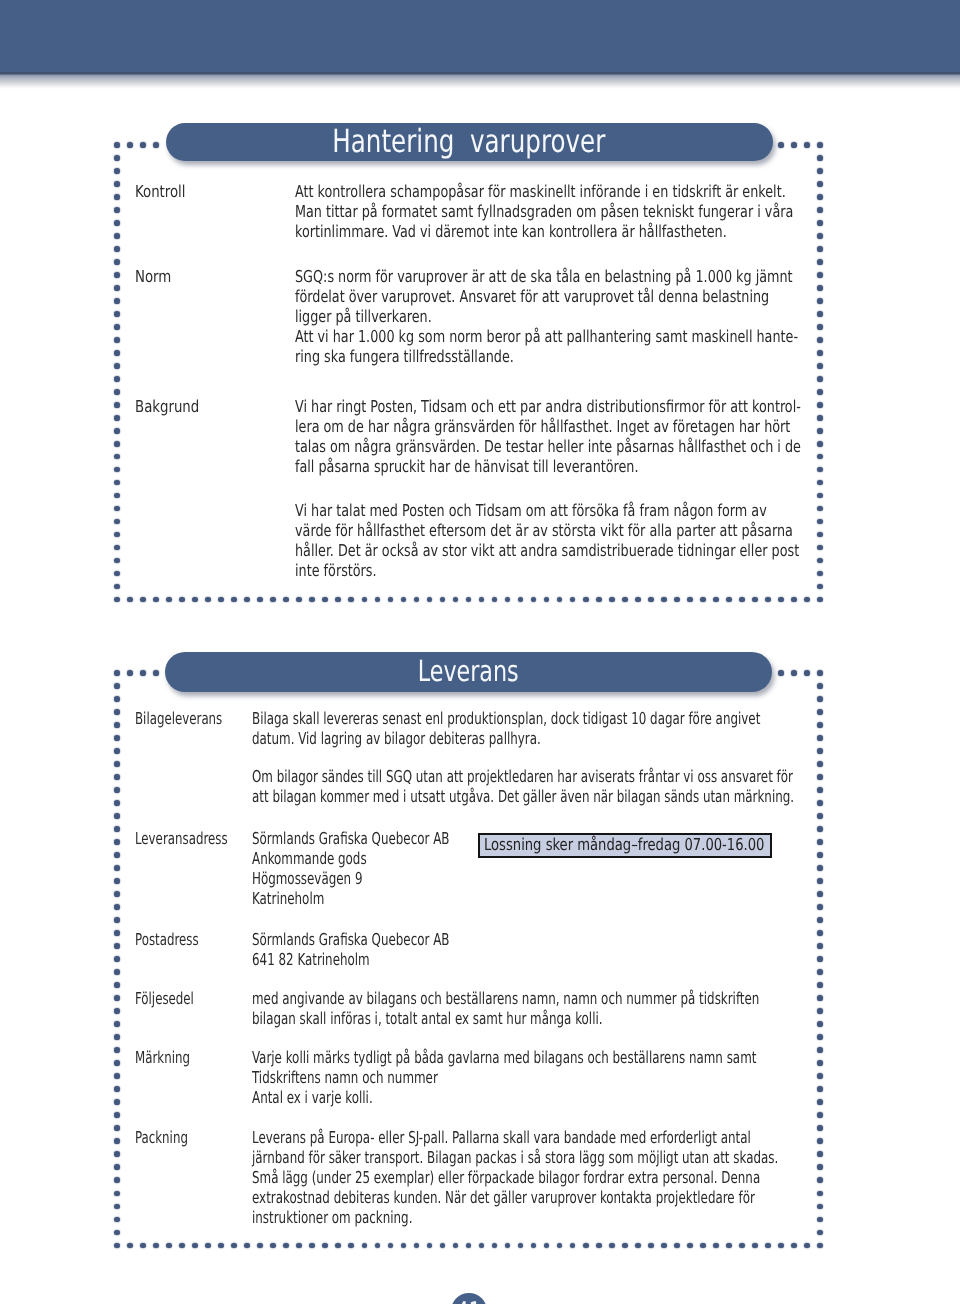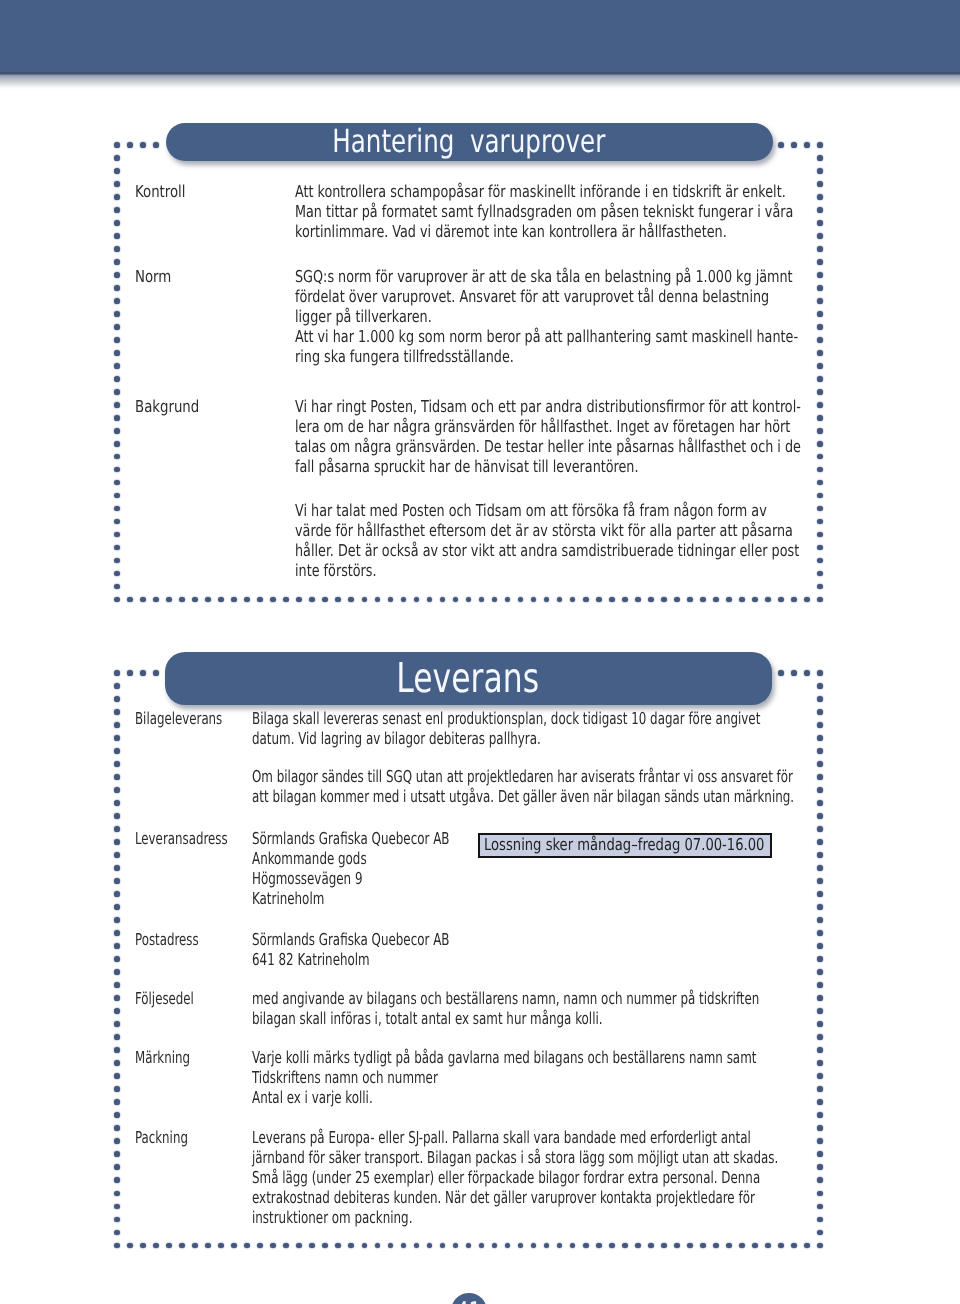--- a/index.html
+++ b/index.html
@@ -381,21 +381,21 @@
         <div class="dot" style="left:713.0018518518518px;top:1242.5500000000002px"></div>
         <div class="dot" style="left:726.0203703703703px;top:1242.5500000000002px"></div>
         <div class="dot" style="left:739.0388888888888px;top:1242.5500000000002px"></div>
         <div class="dot" style="left:752.0574074074074px;top:1242.5500000000002px"></div>
         <div class="dot" style="left:765.075925925926px;top:1242.5500000000002px"></div>
         <div class="dot" style="left:778.0944444444444px;top:1242.5500000000002px"></div>
         <div class="dot" style="left:791.1129629629629px;top:1242.5500000000002px"></div>
         <div class="dot" style="left:804.1314814814815px;top:1242.5500000000002px"></div>
         <div class="dot" style="left:817.15px;top:1242.5500000000002px"></div>
       </div>
-      <div class="banner" style="left:164.7px;top:651.5px;width:607px;height:53px;font-size:41px">
+      <div class="banner" style="left:164.7px;top:651.5px;width:607px;height:40px;font-size:29px">
         <span class="banner-label" style="transform:scaleX(0.8524)">Leverans</span>
       </div>
       <div class="lbl" style="left:135.2px;top:709.3px;transform:scaleX(0.8015)">Bilageleverans</div>
       <div class="txt" style="left:252px;top:709.3px;transform:scaleX(0.8067)">
         <span class="ln">Bilaga skall levereras senast enl produktionsplan, dock tidigast 10 dagar före angivet</span>
         <span class="ln">datum. Vid lagring av bilagor debiteras pallhyra.</span>
         <span class="ln gap" style="height:17.9px"></span>
         <span class="ln">Om bilagor sändes till SGQ utan att projektledaren har aviserats fråntar vi oss ansvaret för</span>
         <span class="ln">att bilagan kommer med i utsatt utgåva. Det gäller även när bilagan sänds utan märkning.</span>
       </div>

